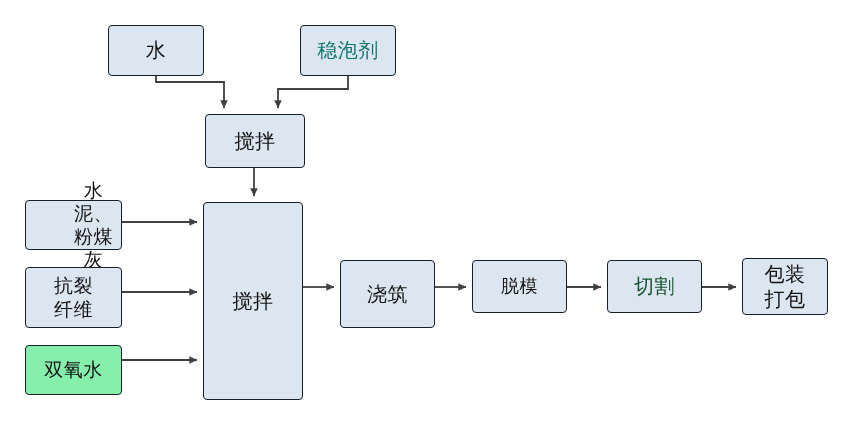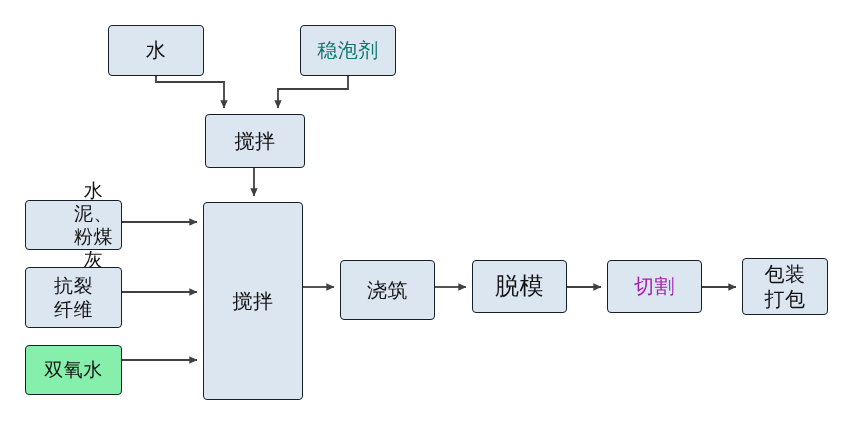--- a/index.html
+++ b/index.html
@@ -95,27 +95,27 @@
   <div class="node" style="left: 25px; top: 267px; width: 97px; height: 61px; font-size: 19px; background: rgb(220, 230, 241); border-color: rgb(22, 32, 43); color: rgb(18, 18, 18);">
     <span class="label">抗裂
 纤维</span>
   </div>
   <div class="node" style="left: 25px; top: 345px; width: 97px; height: 50px; font-size: 19px; background: #86efac; border-color: rgb(22, 32, 43); color: rgb(18, 18, 18);">
     <span class="label">双氧水</span>
   </div>
   <div class="node" style="left: 203px; top: 202px; width: 100px; height: 198px; font-size: 20px; background: rgb(220, 230, 241); border-color: rgb(22, 32, 43); color: rgb(18, 18, 18);">
     <span class="label">搅拌</span>
   </div>
-  <div class="node" style="left: 340px; top: 260px; width: 95px; height: 60px; font-size: 20px; background: rgb(220, 230, 241); border-color: rgb(22, 32, 43); color: rgb(18, 18, 18);">
+  <div class="node" style="left: 340px; top: 260px; width: 95px; height: 68px; font-size: 20px; background: rgb(220, 230, 241); border-color: rgb(22, 32, 43); color: rgb(18, 18, 18);">
     <span class="label">浇筑</span>
   </div>
-  <div class="node" style="left: 472px; top: 260px; width: 95px; height: 53px; font-size: 24px; background: rgb(220, 230, 241); border-color: rgb(22, 32, 43); color: rgb(18, 18, 18);">
+  <div class="node" style="left: 472px; top: 260px; width: 95px; height: 53px; font-size: 18px; background: rgb(220, 230, 241); border-color: rgb(22, 32, 43); color: rgb(18, 18, 18);">
     <span class="label">脱模</span>
   </div>
-  <div class="node" style="left: 607px; top: 260px; width: 95px; height: 53px; font-size: 20px; background: rgb(220, 230, 241); border-color: rgb(22, 32, 43); color: #a21caf; align-items: center;">
+  <div class="node" style="left: 607px; top: 260px; width: 95px; height: 53px; font-size: 20px; background: rgb(220, 230, 241); border-color: rgb(22, 32, 43); color: #14532d; align-items: center;">
     <span class="label">切割</span>
   </div>
   <div class="node" style="left: 742px; top: 258px; width: 86px; height: 57px; font-size: 20px; background: rgb(220, 230, 241); border-color: rgb(22, 32, 43); color: rgb(18, 18, 18); align-items: center;">
     <span class="label">包装
 打包</span>
   </div>
 
 </div>
 
 </body></html>

